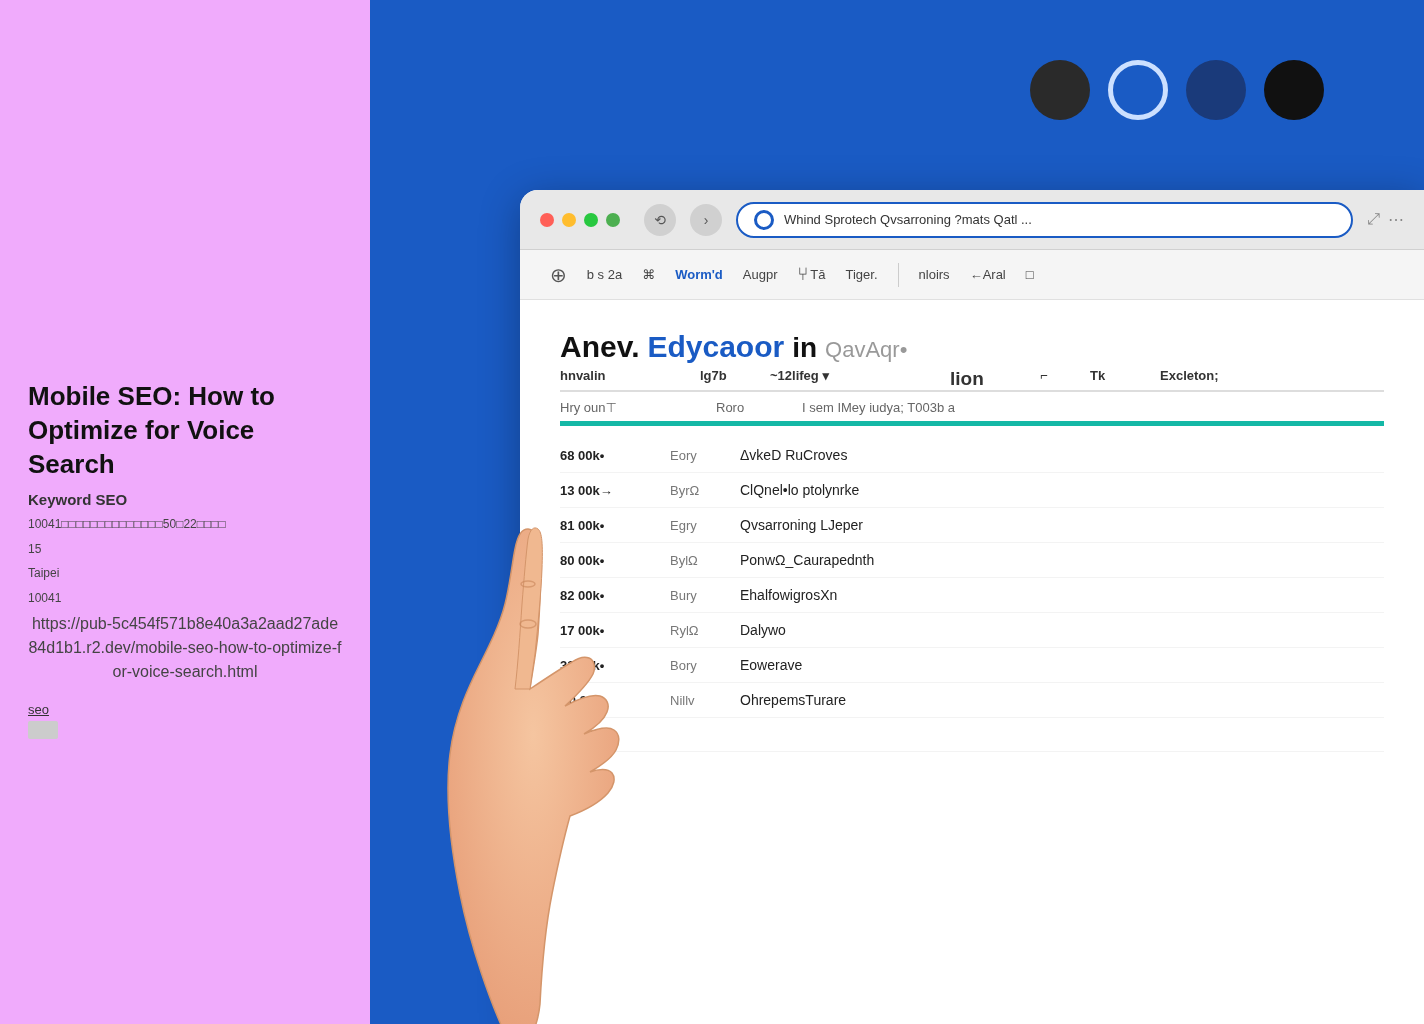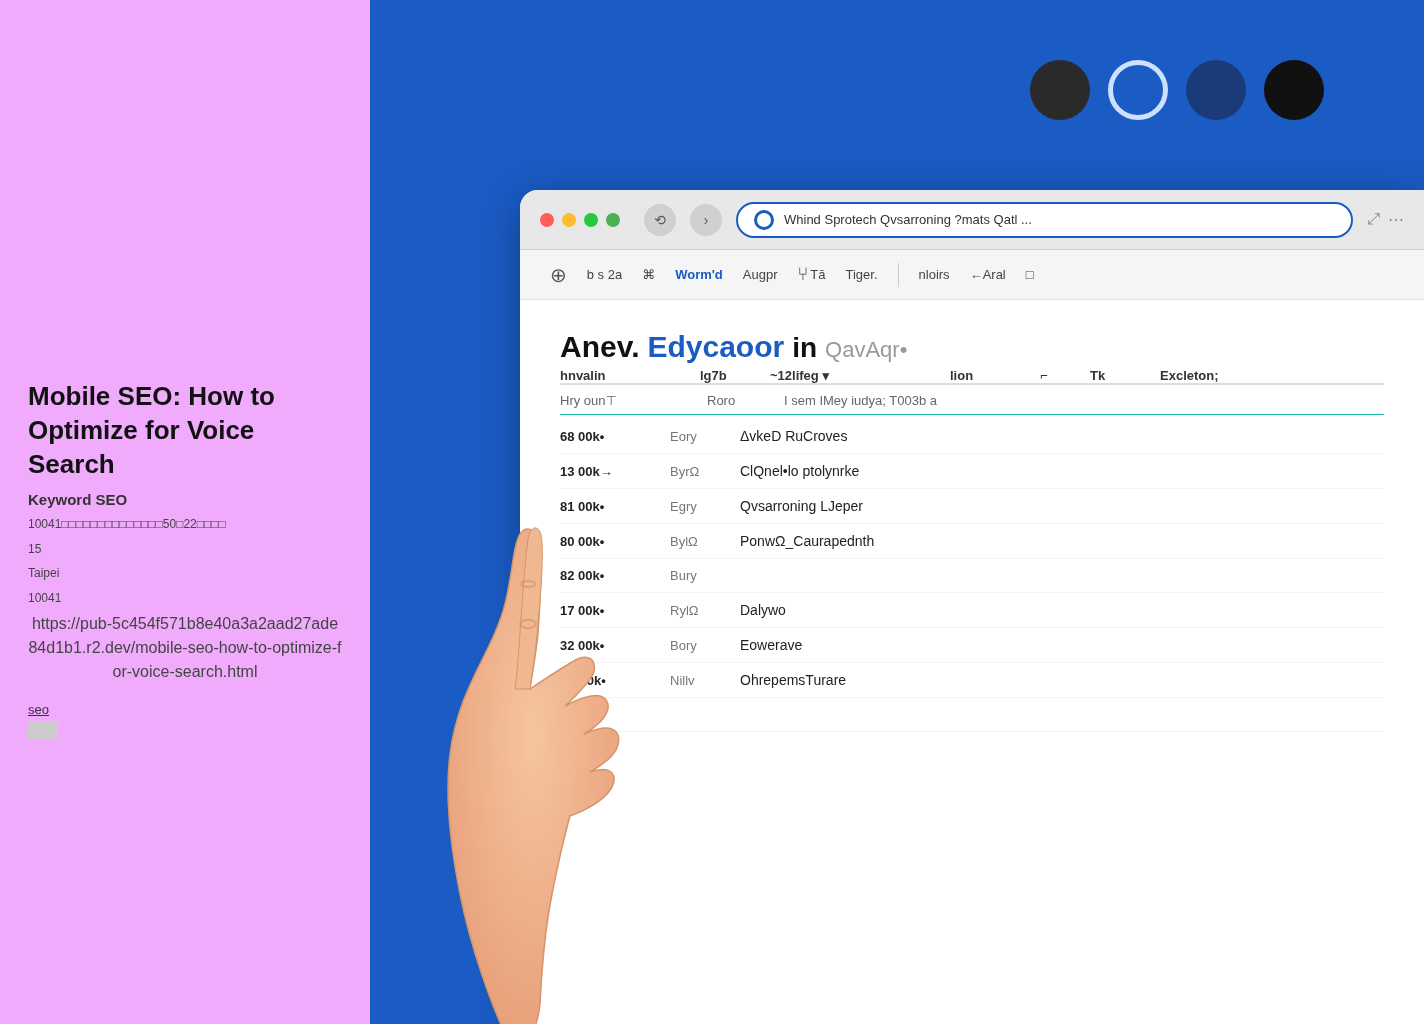--- a/index.html
+++ b/index.html
@@ -328,27 +328,27 @@
         <span style="font-size:30px; font-weight:800; color:#111;">Anev.</span>
         <span style="font-size:30px; font-weight:800; color:#1a5bc4;">Edycaoor</span>
         <span style="font-size:28px; font-weight:800; color:#111;">in</span>
         <span style="font-size:22px; color:#999;text-align:center;">QavAqr•</span>
       </div>
 
       <div style="display:grid; grid-template-columns: 140px 70px 180px 90px 50px 70px auto; border-bottom: 2px solid #ddd; margin-bottom: 2px; gap:0;">
         <div style="font-size:13px; font-weight:700; color:#333;">hnvalin</div>
         <div style="font-size:13px; font-weight:700; color:#333;">lg7b</div>
         <div style="font-size:13px; font-weight:700; color:#333;">~12lifeg ▾</div>
-        <div style="font-size:13px; font-weight:700; color:#333;">lion</div>
+        <div style="font-size:19px; font-weight:700; color:#333;">lion</div>
         <div style="font-size:13px; font-weight:700; color:#333;">⌐</div>
         <div style="font-size:13px; font-weight:700; color:#333;">Tk</div>
         <div style="font-size:13px; font-weight:700; color:#333;">Excleton;</div>
       </div>
 
-      <div style="display:grid; grid-template-columns: 140px 70px auto; border-bottom: 1px solid #14b8a6; padding: 6px 0; gap:7px; margin-bottom: 4px;">
+      <div style="display:grid; grid-template-columns: 140px 70px auto; border-bottom: 5px solid #14b8a6; padding: 6px 0; gap:16px; margin-bottom: 12px;">
         <div style="font-size:13px; color:#666;">Hry oun⊤</div>
         <div style="font-size:13px; color:#666;">Roro</div>
         <div style="font-size:13px; color:#666;">I sem IMey iudya; T003b a</div>
       </div>
 
       <div>
 
         <div class="tbl-row">
           <div class="tbl-cell num">68 00k•</div>
           <div class="tbl-cell type">Eory</div>
@@ -369,20 +369,21 @@
 
         <div class="tbl-row">
           <div class="tbl-cell num">80 00k•</div>
           <div class="tbl-cell type">BylΩ</div>
           <div class="tbl-cell name">PonwΩ_Caurapednth</div>
         </div>
 
         <div class="tbl-row">
           <div class="tbl-cell num">82 00k•</div>
           <div class="tbl-cell type">Bury</div>
+          <div class="tbl-cell name">EhalfowigrosXn</div>
         </div>
 
         <div class="tbl-row">
           <div class="tbl-cell num">17 00k•</div>
           <div class="tbl-cell type">RylΩ</div>
           <div class="tbl-cell name">Dalywo</div>
         </div>
 
         <div class="tbl-row">
           <div class="tbl-cell num">32 00k•</div>

